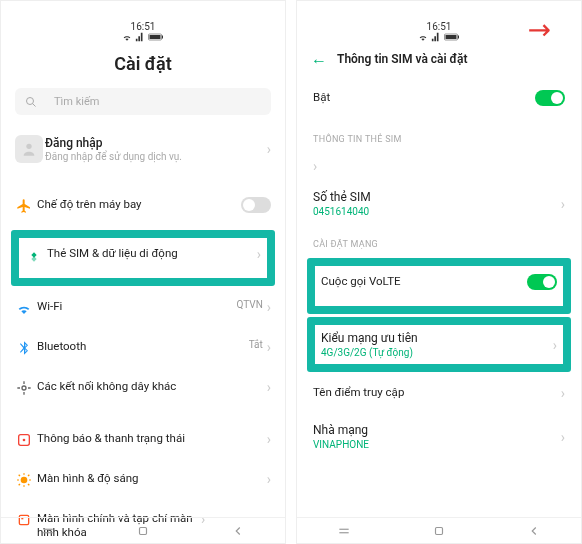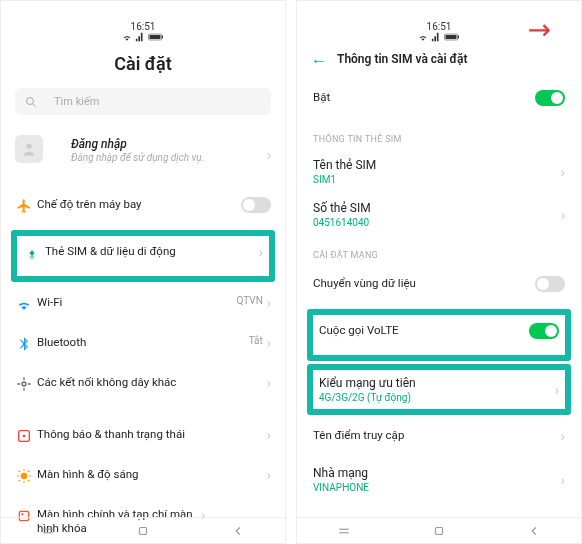--- a/index.html
+++ b/index.html
@@ -66,23 +66,22 @@
       display: flex;
       align-items: center;
       gap: 17px;
       color: #aaa;
       font-size: 11px;
     }
     .login-card {
       margin: 6px 14px 14px;
       padding: 10px 0;
       display: flex;
-      align-items: flex-end;
-      gap: 28px;
-      font-style: italic;
+      align-items: center;
+      gap: 2px;
     }
     .avatar {
       width: 28px;
       height: 28px;
       border-radius: 6px;
       background: #e8e8e8;
       display: flex;
       align-items: center;
       justify-content: center;
       color: #bbb;
@@ -133,21 +132,21 @@
       position: absolute;
       width: 12px;
       height: 12px;
       border-radius: 50%;
       background: #fff;
       top: 2px;
     }
     .toggle-off::after { left: 2px; }
     .toggle-on::after { right: 2px; }
     .highlight-box {
-      border: 6px solid #14b8a6;
+      border: 8px solid #14b8a6;
       border-radius: 3px;
       margin: 3px 10px;
     }
     .highlight-box .row { padding: 8px 6px; }
     .section-header {
       padding: 14px 16px 6px;
       font-size: 9px;
       color: #aaa;
       letter-spacing: 0.3px;
     }
@@ -375,41 +374,33 @@
 
   <div class="content-scroll">
     <div class="row" style="padding:14px 16px">
       <span class="row-label">Bật</span>
       <div class="toggle toggle-on"></div>
     </div>
 
     <div class="section-header">THÔNG TIN THẺ SIM</div>
 
     <div class="row-nolabel row-flex">
-      <div class="row-left">
-        <div class="row-title">Tên thẻ SIM</div>
-        <div class="row-sub">SIM1</div>
-      </div>
       <span class="chevron">›</span>
     </div>
 
     <div class="row-nolabel row-flex">
       <div class="row-left">
         <div class="row-title">Số thẻ SIM</div>
         <div class="row-sub">0451614040</div>
       </div>
       <span class="chevron">›</span>
     </div>
 
     <div class="section-header">CÀI ĐẶT MẠNG</div>
 
-    <div class="row" style="padding:10px 16px">
-      <span class="row-label">Chuyển vùng dữ liệu</span>
-      <div class="toggle toggle-off"></div>
-    </div>
 
     <div class="highlight-box">
       <div class="row">
         <span class="row-label">Cuộc gọi VoLTE</span>
         <div class="toggle toggle-on"></div>
       </div>
     </div>
 
     <div class="highlight-box">
       <div class="row-nolabel row-flex" style="padding:6px">

